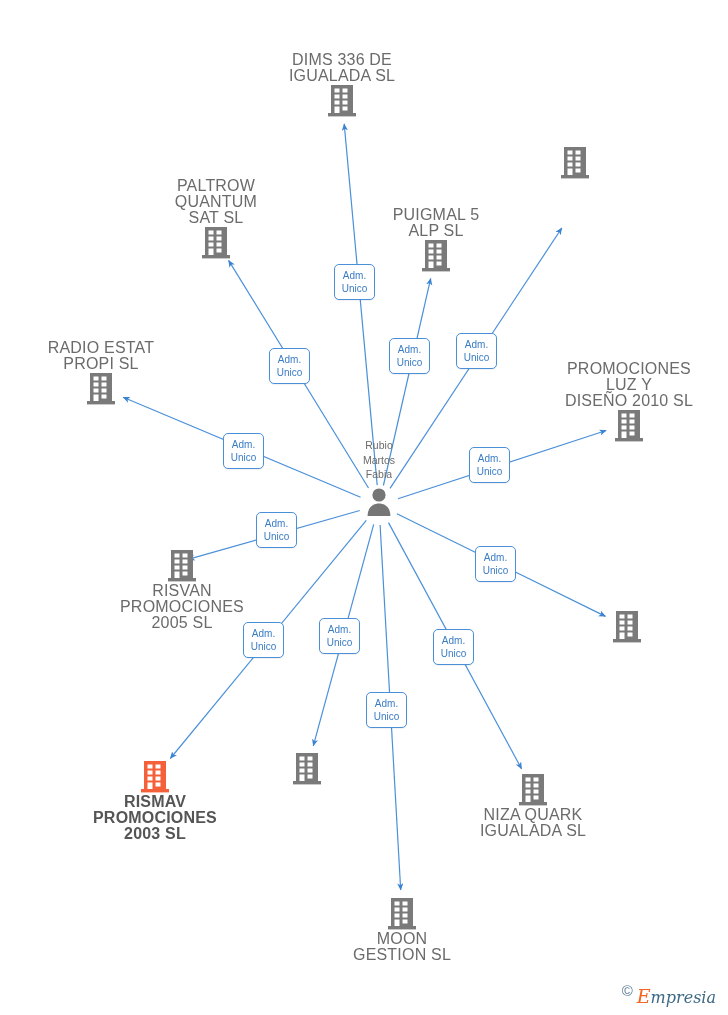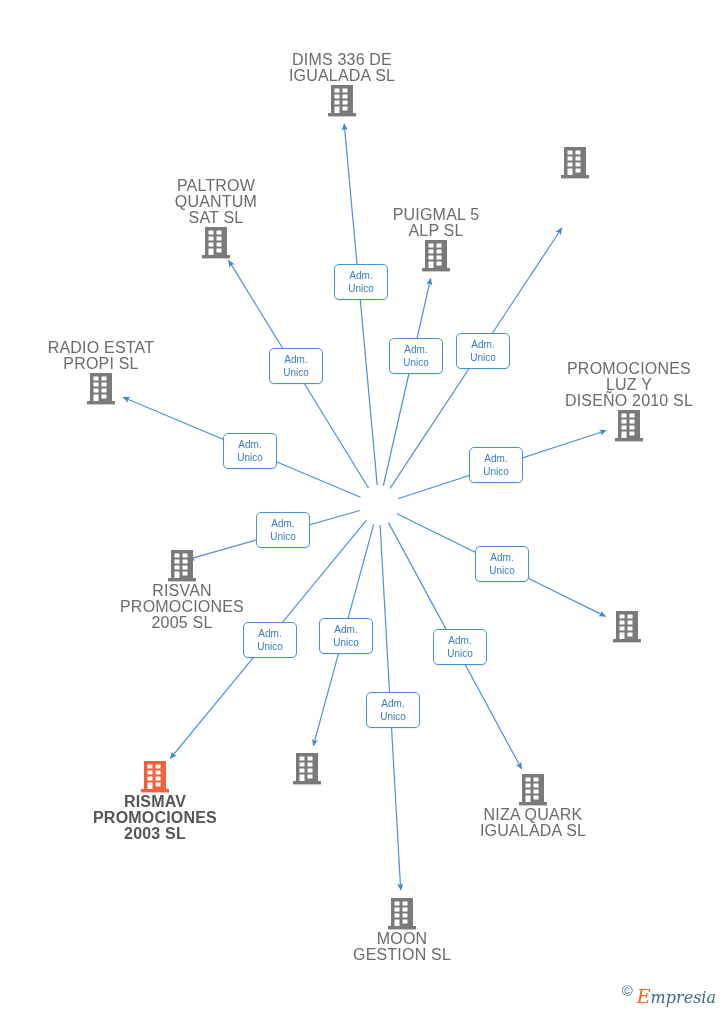--- a/index.html
+++ b/index.html
@@ -60,21 +60,21 @@
     background: #ffffff;
     border: 1.4px solid #4a90d9;
     border-radius: 5px;
     color: #3a7cc4;
     font-size: 10px;
     line-height: 13px;
     padding: 4px 6px 4px 6px;
     text-align: center;
     white-space: pre-line;
     box-shadow: 0 1px 1px rgba(0,0,0,0.06);
-    width: 54px;
+    width: 41px;
     margin-left: -23px;
     margin-top: -17px;
   }
   .footer {
     position: absolute;
     right: 12px;
     bottom: 8px;
     display: flex;
     align-items: center;
     gap: 4px;
@@ -335,19 +335,28 @@
       <div class="edge-label" style="left: 266px; top: 639px;">Adm.
 Unico</div>
       <div class="edge-label" style="left: 342px; top: 635px;">Adm.
 Unico</div>
       <div class="edge-label" style="left: 456px; top: 646px;">Adm.
 Unico</div>
       <div class="edge-label" style="left: 389px; top: 709px;">Adm.
 Unico</div>
     </div>
 
+  <div class="person-node" id="center-node" style="left:379px; top:438px;">
+    <div class="person-name">Rubio
+Martos
+Fabia</div>
+    <svg class="node-icon" width="32" height="32" viewBox="0 0 32 32" style="margin-top:3px;">
+      <circle cx="16" cy="10" r="6.6" fill="#767676"></circle>
+      <path d="M4.6 31 C4.6 22.4 10.2 18.6 16 18.6 C21.8 18.6 27.4 22.4 27.4 31 Z" fill="#767676"></path>
+    </svg>
+  </div>
 
   <div class="footer">
     <span class="copy">©</span>
     <span class="brand"><span class="e">E</span><span>mpresia</span></span>
   </div>
 
 </div>
 
 </body></html>

